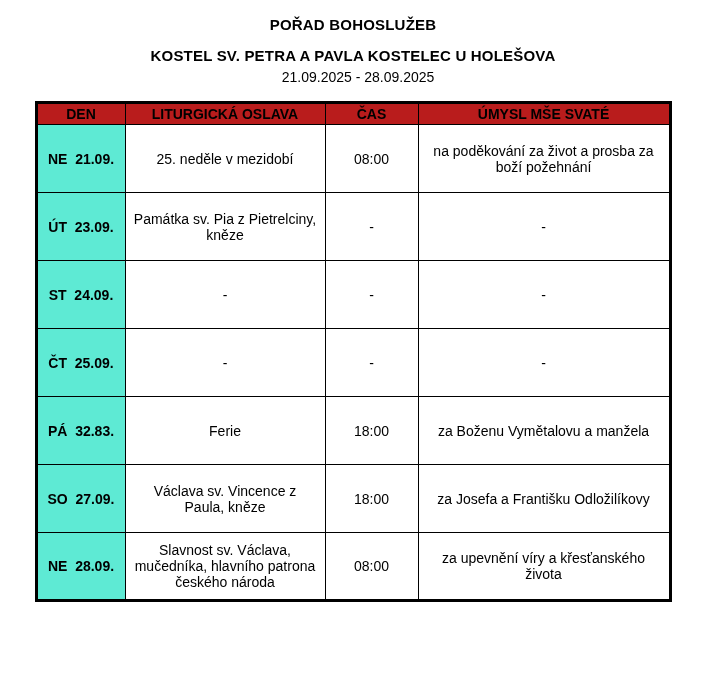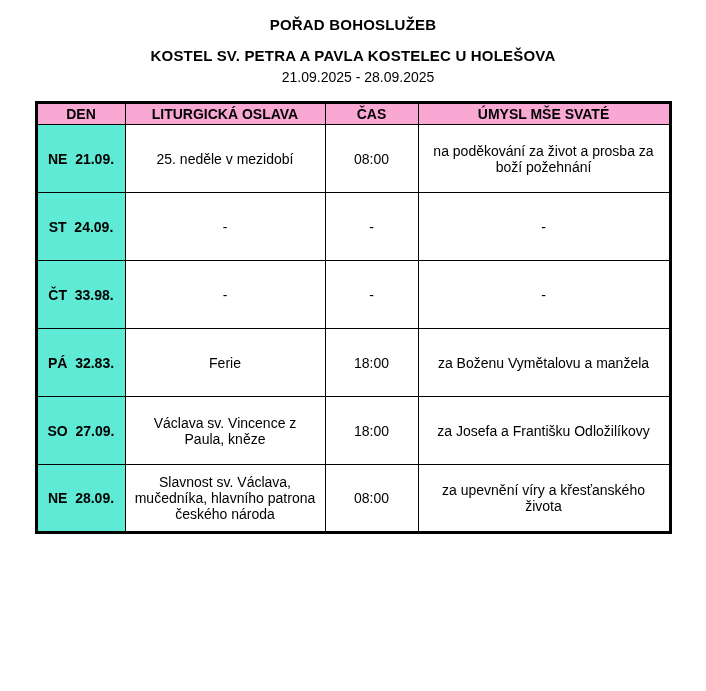--- a/index.html
+++ b/index.html
@@ -47,21 +47,21 @@
   table.schedule td {
     border: 1px solid #000000;
     font-size: 14px;
     text-align: center;
     vertical-align: middle;
     padding: 3px 8px;
     box-sizing: border-box;
     word-wrap: break-word;
   }
   table.schedule th {
-    background: #f9a8d4;
+    background: #b91c1c;
     font-weight: bold;
     height: 22px;
     padding: 2px 4px;
   }
   table.schedule tr.data-row {
     height: 68px;
   }
   td.day-cell {
     background: #5eead4;
     font-weight: bold;
@@ -99,27 +99,33 @@
       </tr>
     </thead>
     <tbody>
       <tr class="data-row">
         <td class="day-cell">NE  21.09.</td>
         <td>25. neděle v mezidobí</td>
         <td>08:00</td>
         <td>na poděkování za život a prosba za boží požehnání</td>
       </tr>
       <tr class="data-row">
+        <td class="day-cell">ÚT  23.09.</td>
+        <td>Památka sv. Pia z Pietrelciny, kněze</td>
+        <td>-</td>
+        <td>-</td>
+      </tr>
+      <tr class="data-row">
         <td class="day-cell">ST  24.09.</td>
         <td>-</td>
         <td>-</td>
         <td>-</td>
       </tr>
       <tr class="data-row">
-        <td class="day-cell">ČT  33.98.</td>
+        <td class="day-cell">ČT  25.09.</td>
         <td>-</td>
         <td>-</td>
         <td>-</td>
       </tr>
       <tr class="data-row">
         <td class="day-cell">PÁ  32.83.</td>
         <td>Ferie</td>
         <td>18:00</td>
         <td>za Boženu Vymětalovu a manžela</td>
       </tr>

